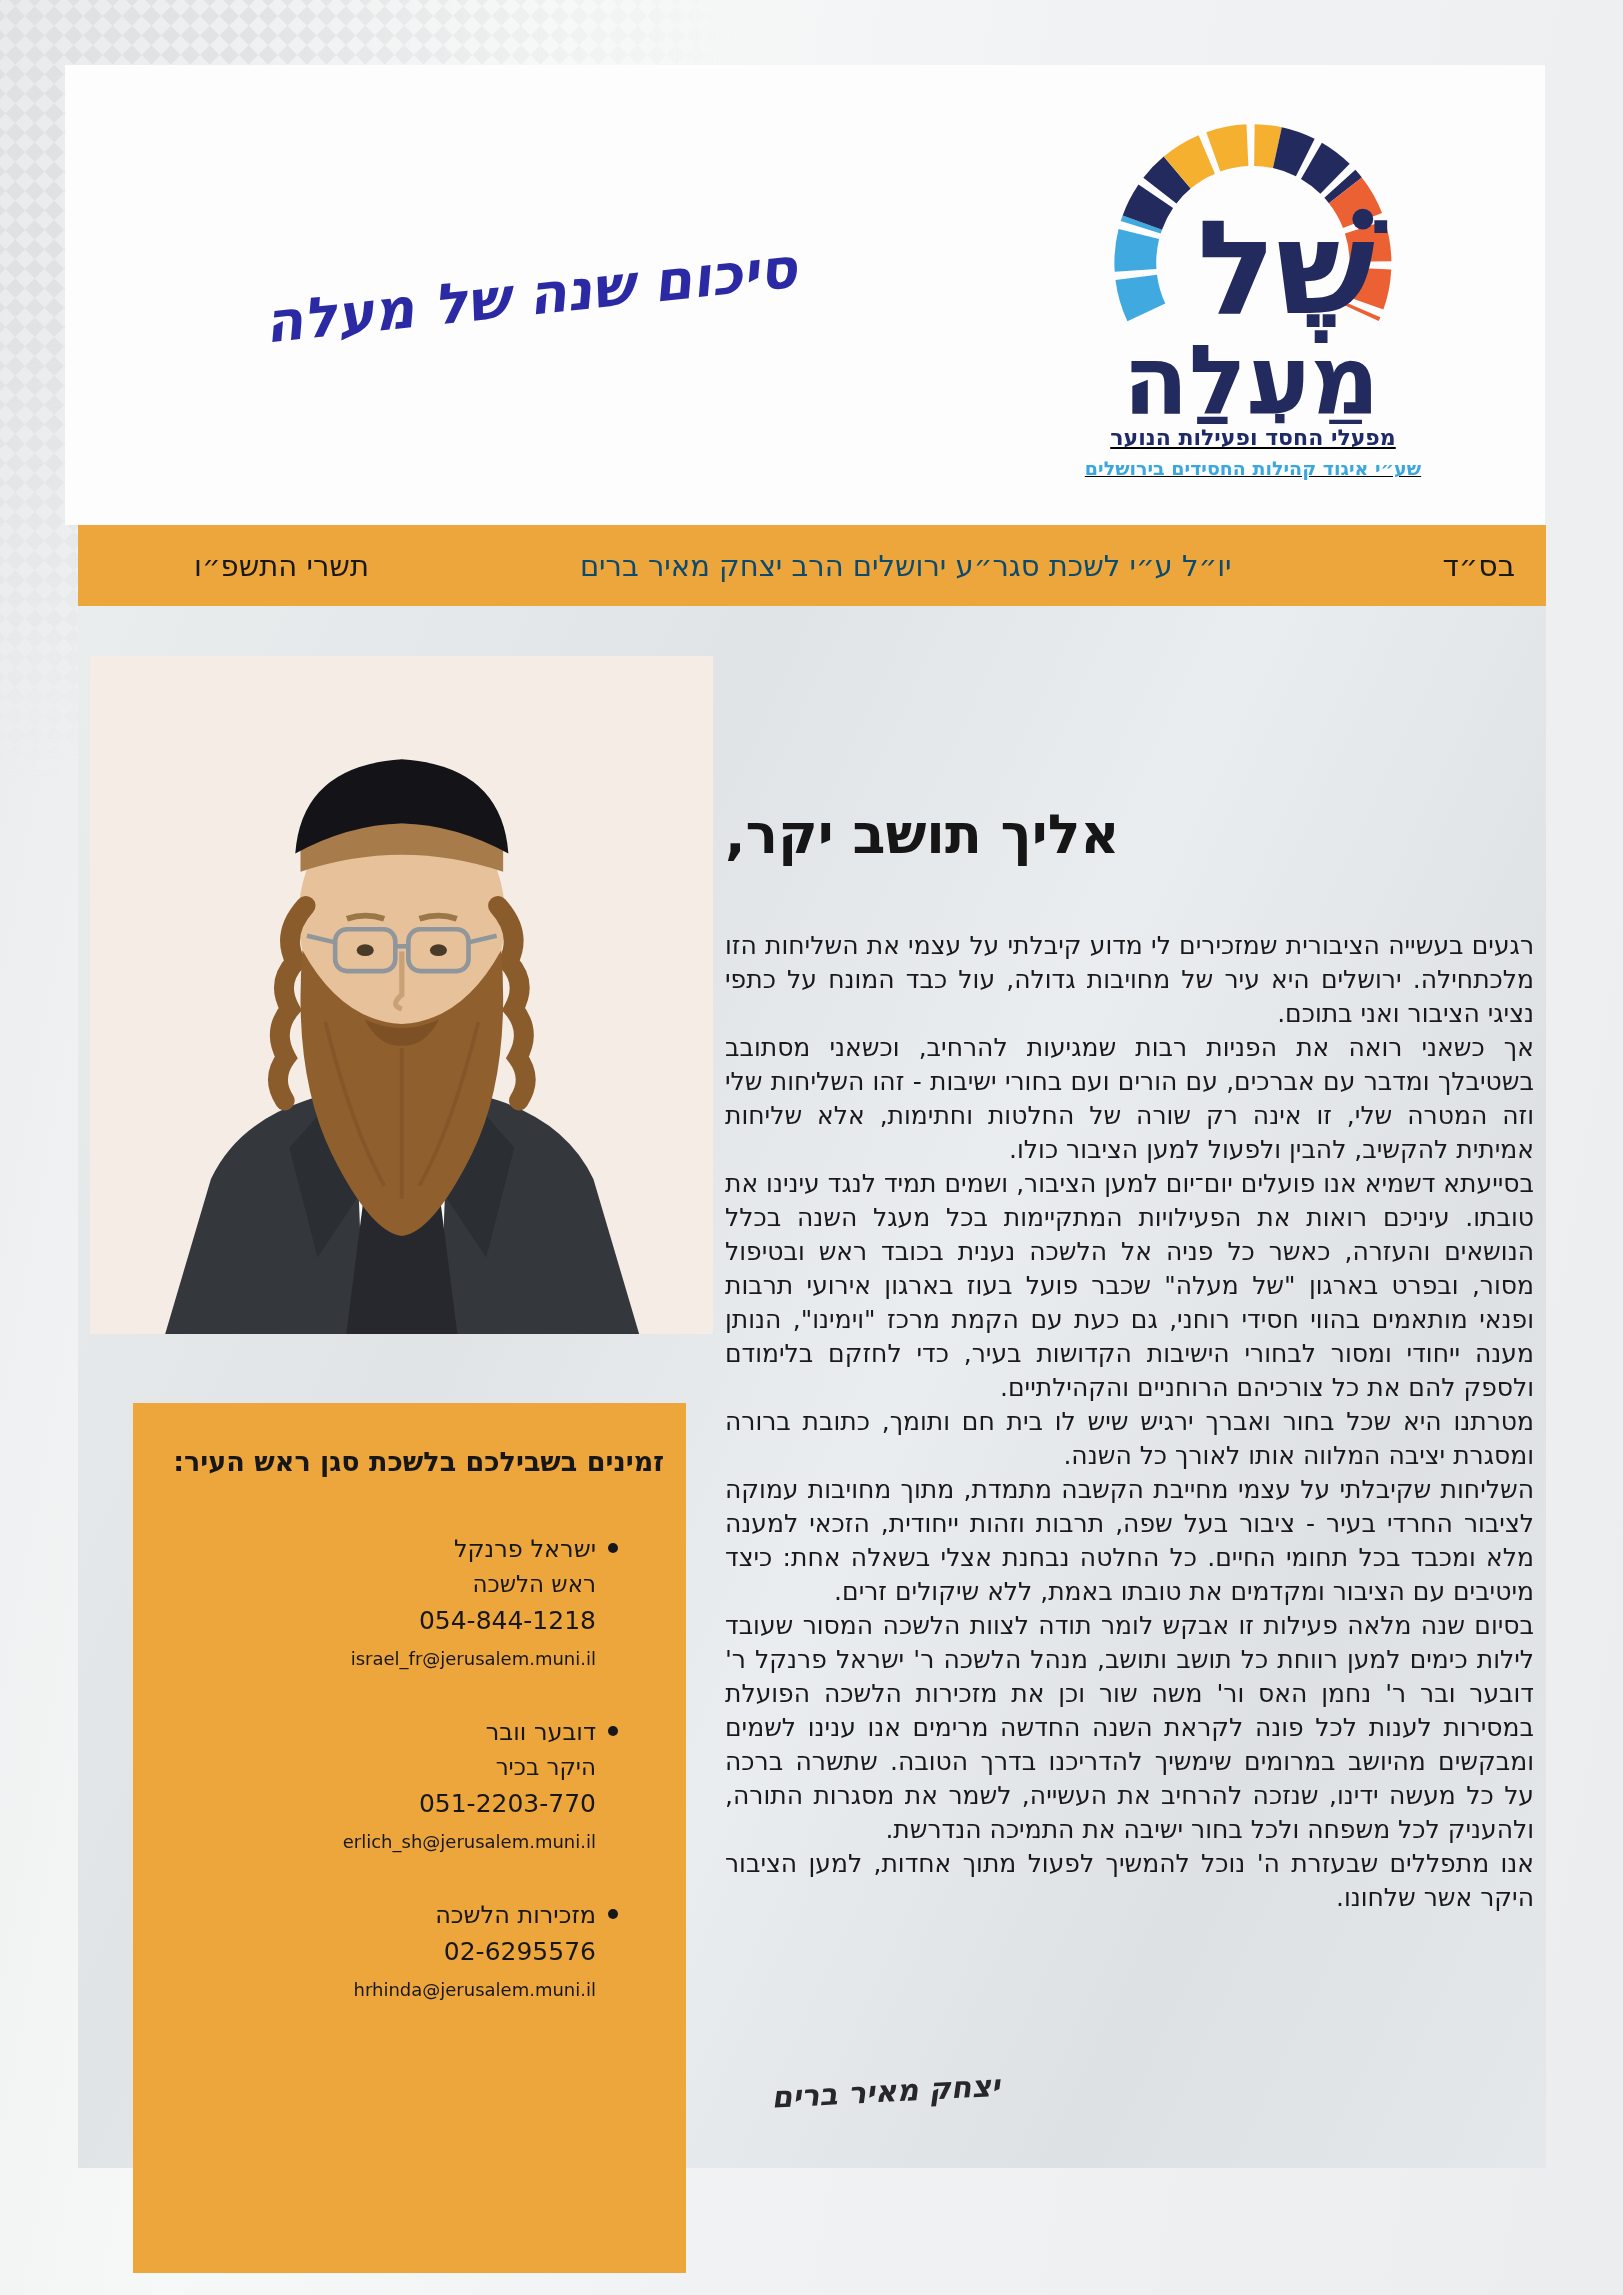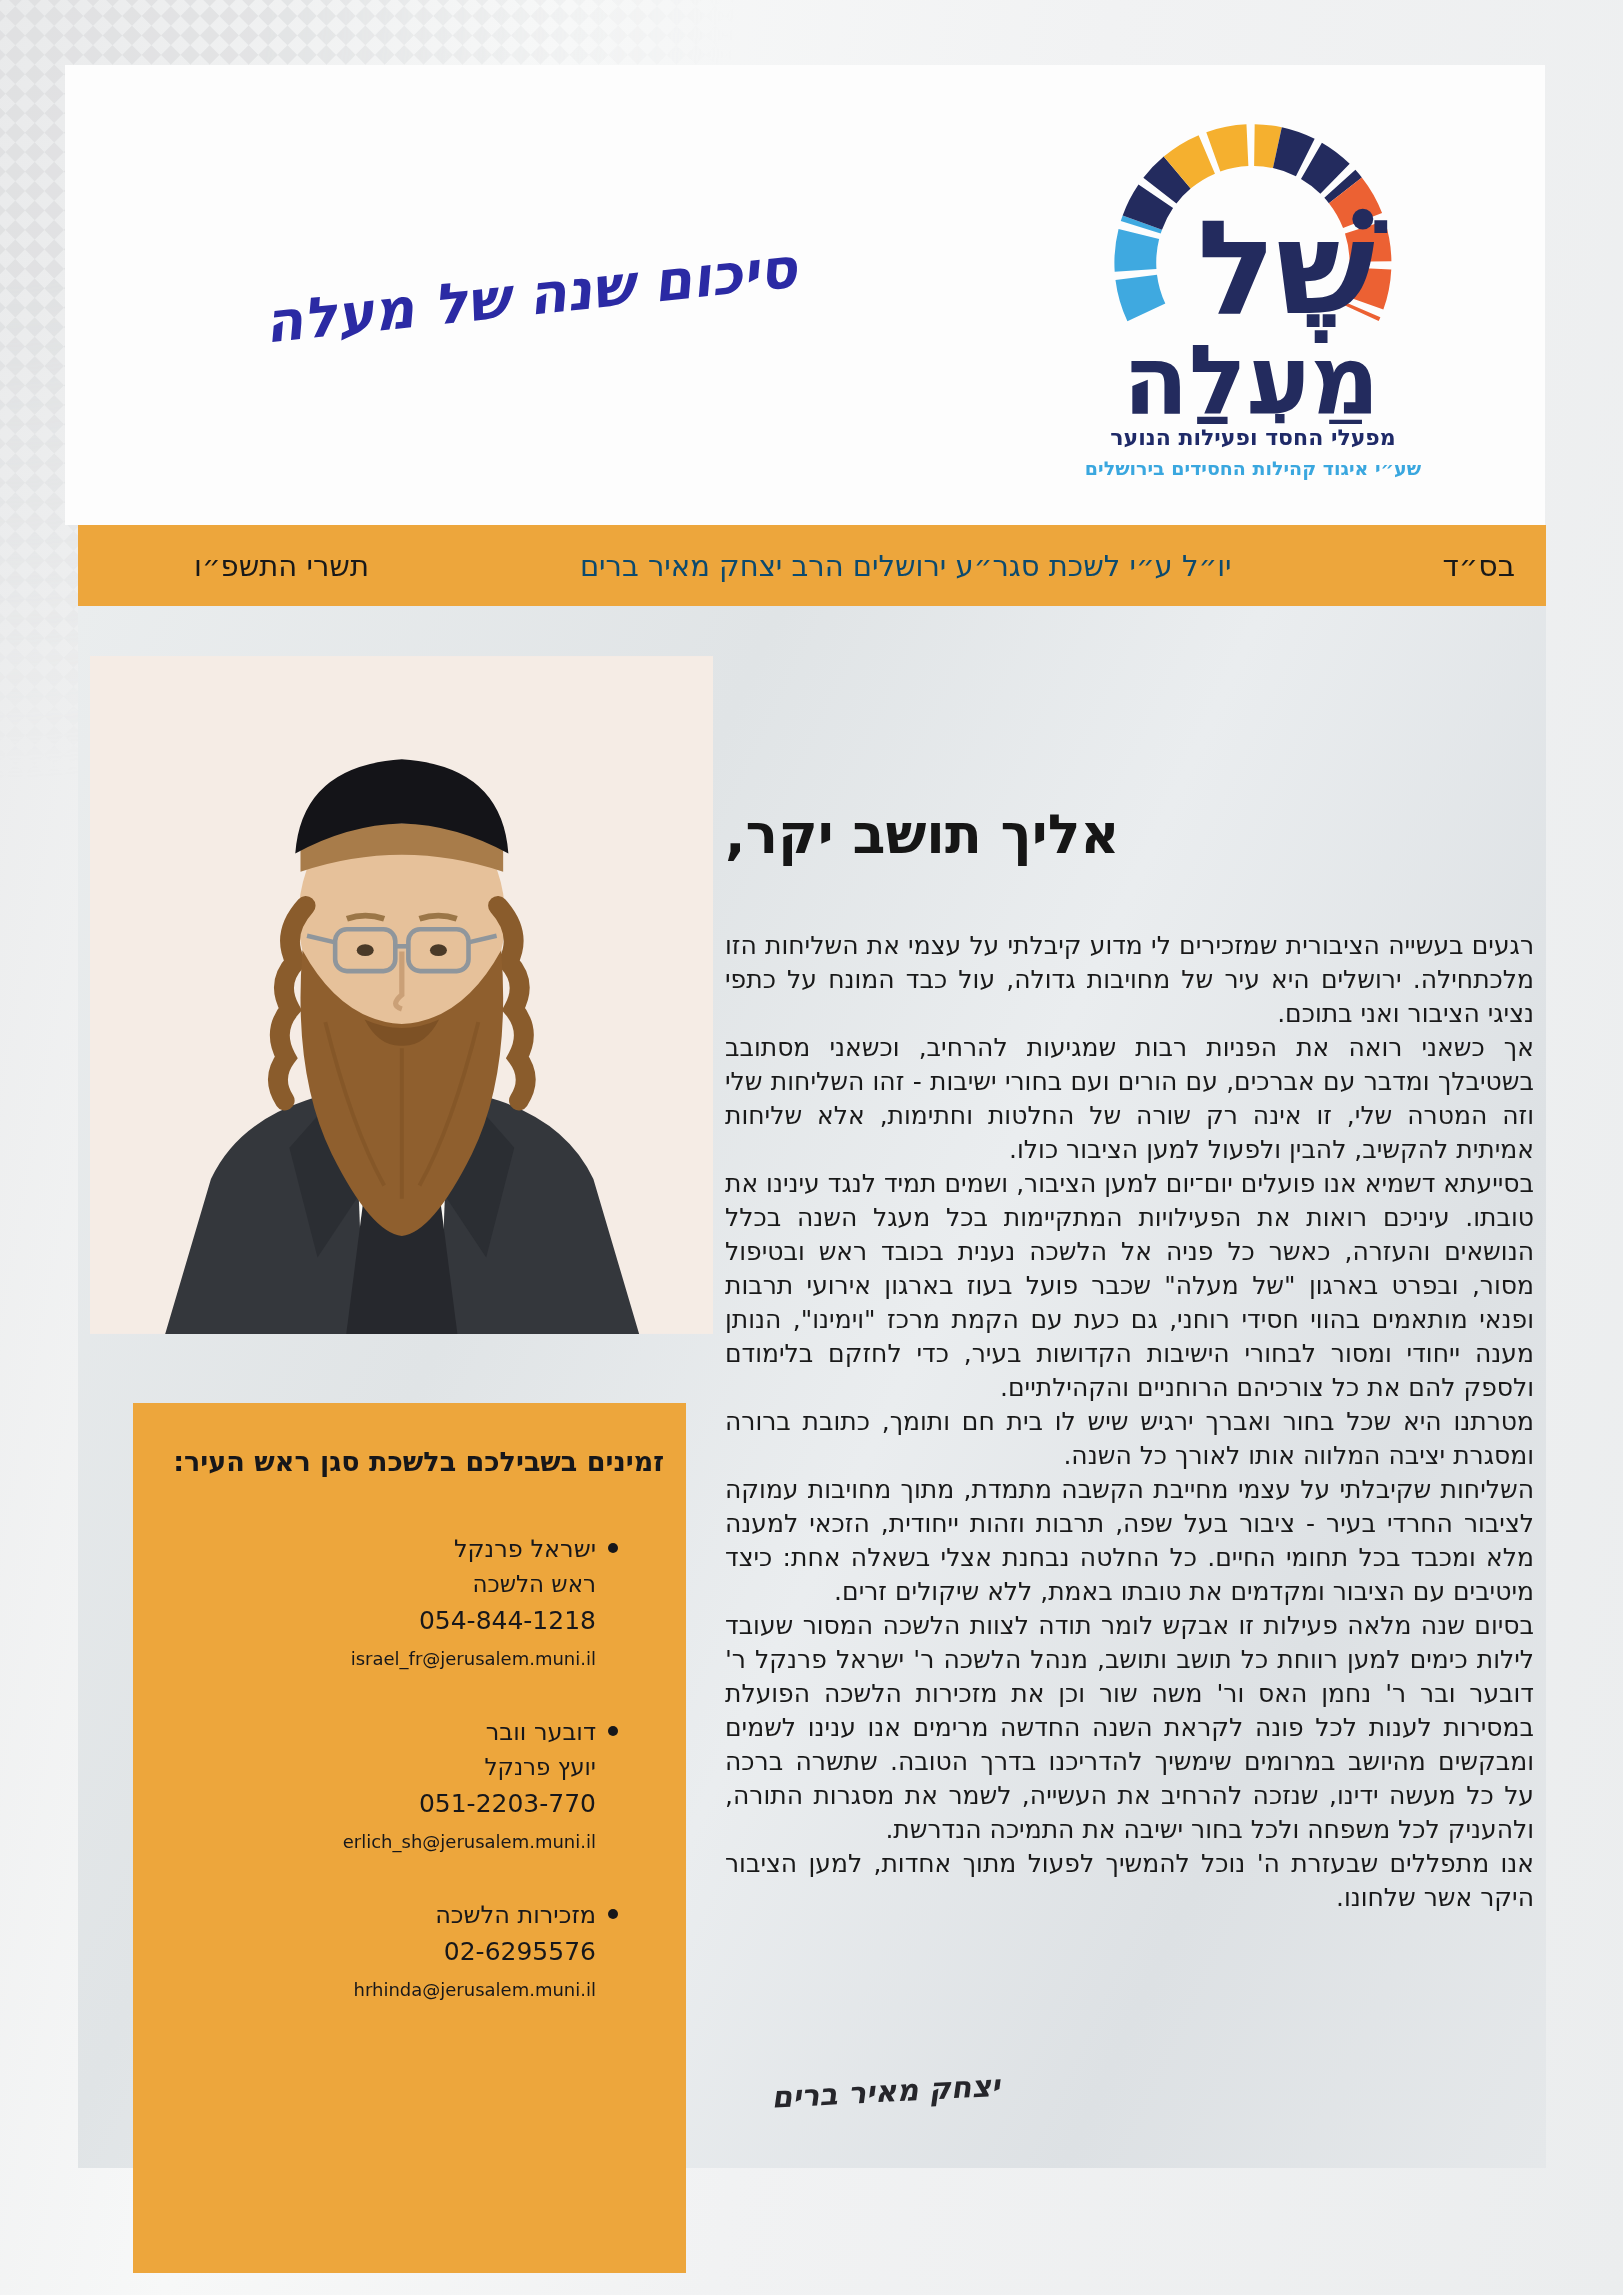--- a/index.html
+++ b/index.html
@@ -20,21 +20,21 @@
     background-size:27.5px 27.5px; transform:rotate(45deg); opacity:.55;
   }
   .header-sheet { position:absolute; left:65px; top:65px; width:1480px; height:460px; background:#fdfdfd; }
 
   .tagline {
     position:absolute; left:275px; top:262px; width:523px; text-align:center; direction:rtl;
     font-size:56px; font-weight:bold; font-style:italic; color:#2b2aa4; transform:rotate(-6deg);
     white-space:nowrap;
   }
 
-  .logo { position:absolute; left:1011px; top:97px; width:484px; height:432px; text-align:center; }
+  .logo { position:absolute; left:1011px; top:97px; width:484px; height:432px; text-align:center;text-decoration:underline; }
   .logo svg { display:block; margin:0 auto; }
   .logo-sub1 { font-size:22px; font-weight:bold; color:#1f2a68; direction:rtl; margin-top:1.3px; }
   .logo-sub2 { font-size:19px; color:#3aa7df; direction:rtl; margin-top:6.5px; font-weight:bold; }
 
   .banner {
     position:absolute; left:78px; top:525px; width:1468px; height:81px; background:#eda63c;
     display:flex; align-items:center; direction:rtl;
   }
   .banner-bsd { margin-right:31px; font-size:30px; color:#191919; white-space:nowrap; }
   .banner-center { flex:1; text-align:center; font-size:29px; color:#0c4a6e; white-space:nowrap; }
@@ -169,21 +169,21 @@
       <li class="contact-item">
         <span class="bullet"></span>
         <div class="contact-name">ישראל פרנקל</div>
         <div class="contact-role">ראש הלשכה</div>
         <div class="contact-phone"><bdi>054-844-1218</bdi></div>
         <div class="contact-email"><bdi>israel_fr@jerusalem.muni.il</bdi></div>
       </li>
       <li class="contact-item">
         <span class="bullet"></span>
         <div class="contact-name">דובער וובר</div>
-        <div class="contact-role">יועץ פרנקל</div>
+        <div class="contact-role">היקר בכיר</div>
         <div class="contact-phone"><bdi>051-2203-770</bdi></div>
         <div class="contact-email"><bdi>erlich_sh@jerusalem.muni.il</bdi></div>
       </li>
       <li class="contact-item">
         <span class="bullet"></span>
         <div class="contact-name">מזכירות הלשכה</div>
         <div class="contact-phone"><bdi>02-6295576</bdi></div>
         <div class="contact-email"><bdi>hrhinda@jerusalem.muni.il</bdi></div>
       </li>
     </ul>

